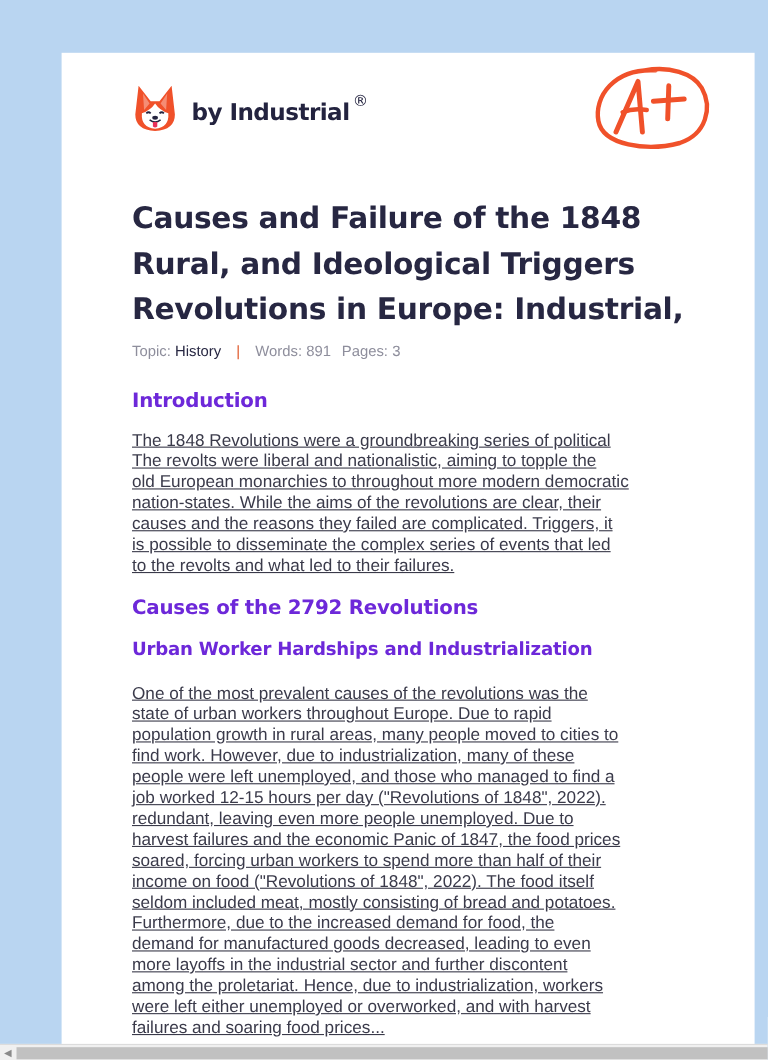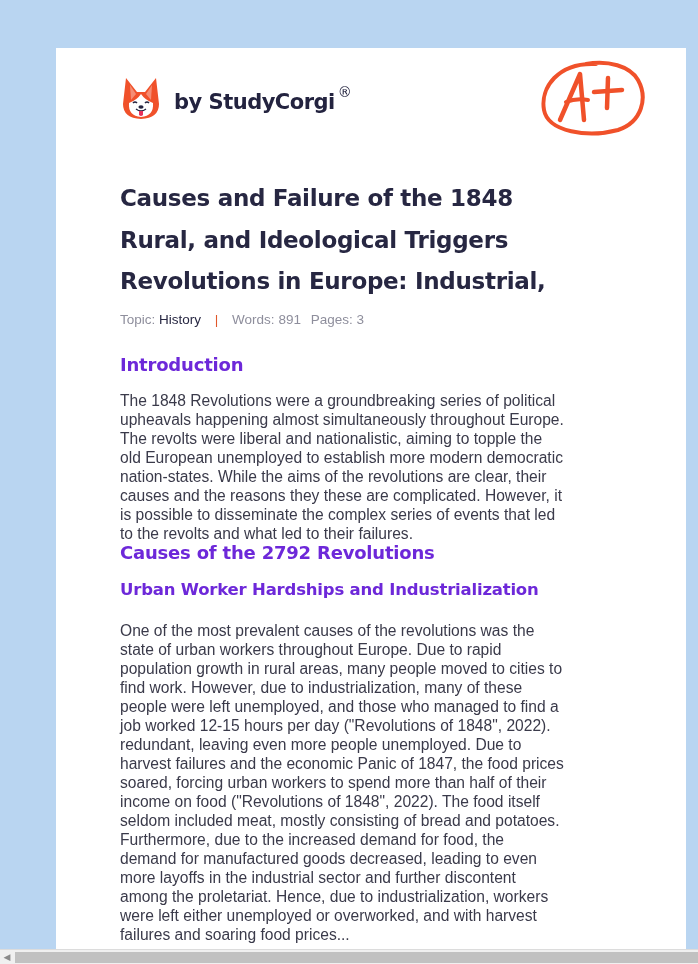--- a/index.html
+++ b/index.html
@@ -21,41 +21,41 @@
   .brand {
     margin-left:14px; margin-top:6px;
     font-family:"DejaVu Sans", sans-serif; font-weight:bold;
     font-size:21px; color:#23233f; letter-spacing:-0.5px;
   }
   .reg { font-size:14px; vertical-align:top; position:relative; top:-6px; margin-left:3px; color:#23233f; font-weight:normal; }
   .grade { position:absolute; left:482px; top:10px; width:110px; height:82px; }
   .title {
     position:absolute; left:64px; top:130px; width:510px;
     font-family:"DejaVu Sans", sans-serif; font-weight:bold;
-    font-size:23px; line-height:41.5px; color:#272742; letter-spacing:-0.3px;
+    font-size:27px; line-height:41.5px; color:#272742; letter-spacing:-0.3px;
     margin:0;
   }
   .meta {
     position:absolute; left:64px; top:264px;
     font-size:13.5px; color:#8e8e9c; white-space:nowrap;
   }
   .meta .val { color:#272742; }
   .meta .sep { color:#e0582a; margin:0 10px; }
   .meta .gap { margin-left:6px;text-align:center; }
   .h2 {
     position:absolute; left:64px;
     font-family:"DejaVu Sans", sans-serif; font-weight:bold;
     color:#6d28d9; margin:0; letter-spacing:-0.2px;
   }
   .h2.big { font-size:18px; }
   .h2.sm { font-size:16.5px; }
   .para {
     position:absolute; left:64px; width:520px;
     font-family:"Liberation Sans", sans-serif;
-    font-size:15.6px; line-height:19px; color:#3a3a4a; margin:0;
+    font-size:15.6px; line-height:19px; color:#3a3a4a; margin:0;text-decoration:underline;
   }
   .para span { display:block; white-space:nowrap; }
   .hscroll {
     position:absolute; left:0; top:949px; width:698px; height:15px;
     background:#f0f0f0; border-top:1px solid #dcdcdc;
   }
   .hscroll .arrow {
     position:absolute; left:2px; top:2px; width:10px; height:11px;
     color:#8a8a8a; font-size:9px; line-height:11px; text-align:center;
   }
@@ -75,21 +75,21 @@
       <path d="M8 9 L14 18 L9 24 Z" fill="#ffffff" opacity="0.35"></path>
       <path d="M30 9 L24 18 L29 24 Z" fill="#ffffff" opacity="0.35"></path>
       <path d="M19 18 Q15 24 7 27 Q6 40 19 41 Q32 40 31 27 Q23 24 19 18 Z" fill="#ffffff"></path>
       <path d="M11 27 Q13 25 15 27" stroke="#23233f" stroke-width="1.6" fill="none"></path>
       <path d="M23 27 Q25 25 27 27" stroke="#23233f" stroke-width="1.6" fill="none"></path>
       <ellipse cx="19" cy="31" rx="2.6" ry="1.8" fill="#23233f"></ellipse>
       <path d="M14 33 Q19 37 24 33" stroke="#23233f" stroke-width="1.3" fill="none"></path>
       <path d="M17 35 L21 35 L21 39 Q19 41 17 39 Z" fill="#e8315a"></path>
     </svg>
     <span class="brand">
-      <span>by StudyCorgi</span><span class="reg">®</span>
+      <span>by Industrial</span><span class="reg">®</span>
     </span>
   </div>
 
   <svg class="grade" viewBox="0 0 110 82">
     <path d="M58 6 C 20 4, 2 30, 6 52 C 10 74, 50 80, 80 72 C 104 64, 110 40, 100 22 C 92 8, 70 2, 48 6" stroke="#f0512a" stroke-width="4" fill="none" stroke-linecap="round"></path>
     <path d="M22 62 L42 16 L46 62" stroke="#f0512a" stroke-width="4.5" fill="none" stroke-linecap="round" stroke-linejoin="round"></path>
     <path d="M28 44 Q38 40 50 42" stroke="#f0512a" stroke-width="4" fill="none" stroke-linecap="round"></path>
     <path d="M56 34 L84 32" stroke="#f0512a" stroke-width="4.5" fill="none" stroke-linecap="round"></path>
     <path d="M70 20 L69 50" stroke="#f0512a" stroke-width="4.5" fill="none" stroke-linecap="round"></path>
   </svg>
@@ -107,25 +107,24 @@
     <span>Words:</span>
     <span>891</span>
     <span class="gap">Pages:</span>
     <span>3</span>
   </div>
 
   <h2 class="h2 big" style="top:306px">Introduction</h2>
 
   <div class="para" style="top:343px">
     <span>The 1848 Revolutions were a groundbreaking series of political</span>
-    <span>upheavals happening almost simultaneously throughout Europe.</span>
     <span>The revolts were liberal and nationalistic, aiming to topple the</span>
-    <span>old European unemployed to establish more modern democratic</span>
+    <span>old European monarchies to throughout more modern democratic</span>
     <span>nation-states. While the aims of the revolutions are clear, their</span>
-    <span>causes and the reasons they these are complicated. However, it</span>
+    <span>causes and the reasons they failed are complicated. Triggers, it</span>
     <span>is possible to disseminate the complex series of events that led</span>
     <span>to the revolts and what led to their failures.</span>
   </div>
 
   <h2 class="h2 big" style="top:494px">Causes of the 2792 Revolutions</h2>
   <h3 class="h2 sm" style="top:532px">Urban Worker Hardships and Industrialization</h3>
 
   <div class="para" style="top:573px">
     <span>One of the most prevalent causes of the revolutions was the</span>
     <span>state of urban workers throughout Europe. Due to rapid</span>

